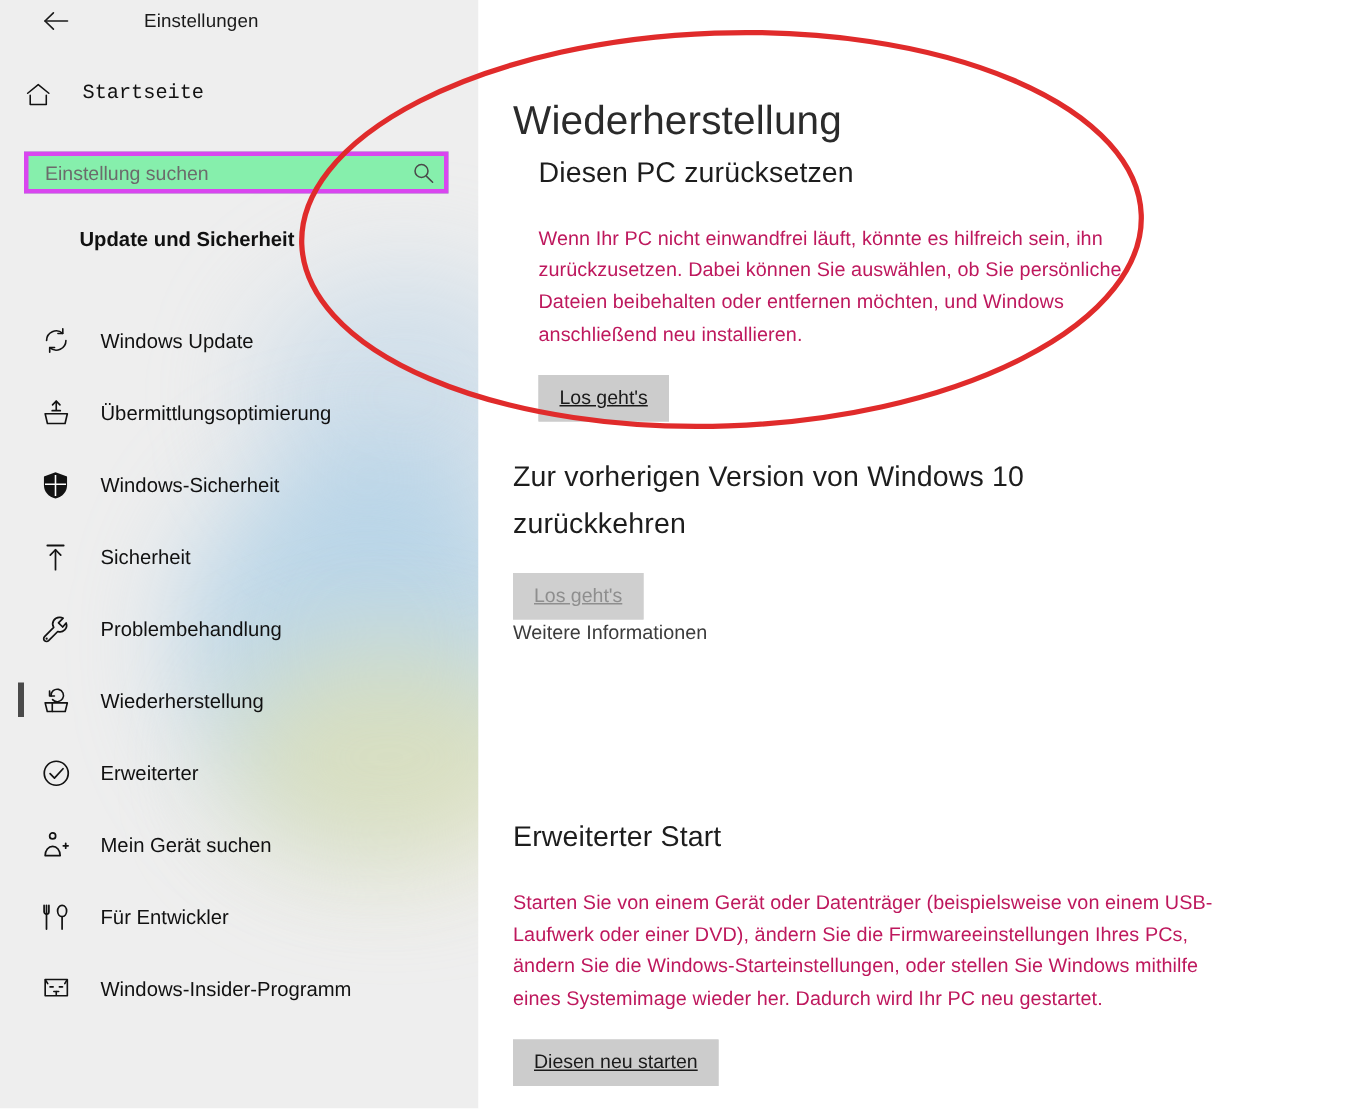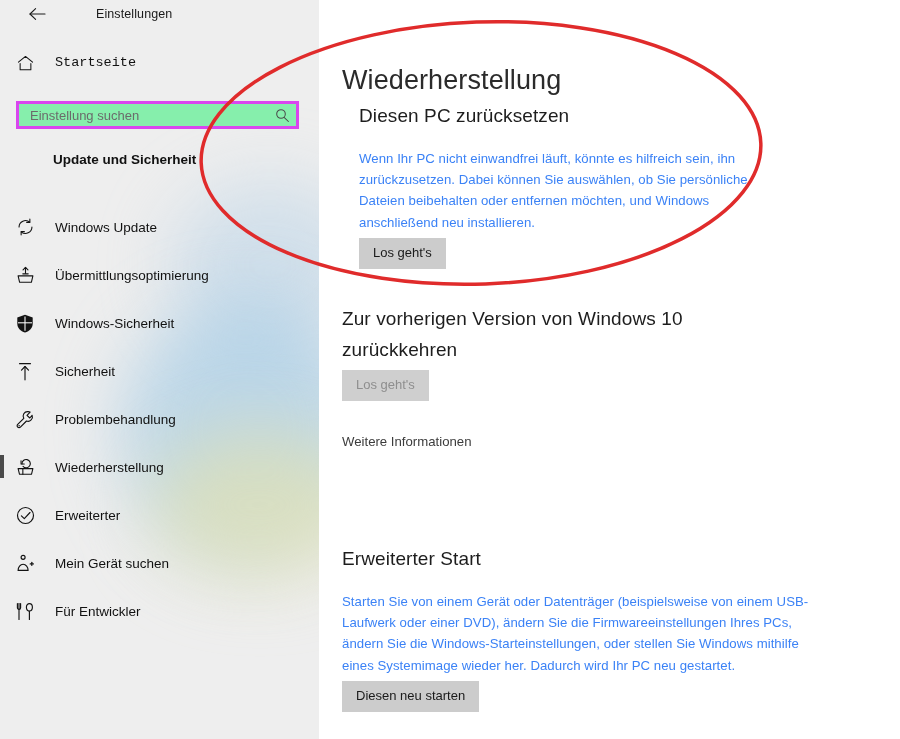--- a/index.html
+++ b/index.html
@@ -143,21 +143,21 @@
     left: 20px; top: 152px;
     font-size: 13.5px;
     font-weight: bold;
     color: #111;
     z-index: 3;
     margin-left: 33px;
   }
 
   #nav-list {
     position: absolute;
-    left: 0; top: 203px;
+    left: 12px; top: 203px;
     width: 319px;
     z-index: 3;
   }
   .nav-item {
     position: relative;
     height: 48px;
     display: flex;
     align-items: center;
     cursor: pointer;
   }
@@ -206,21 +206,21 @@
   }
   .sec-title {
     font-size: 19px;
     font-weight: normal;
     color: #1d1d1d;
     line-height: 31px;
     letter-spacing: 0.1px;
   }
   .sec-body {
     font-size: 13.2px;
-    color: #3b82f6;
+    color: #be185d;
     line-height: 21.2px;
     letter-spacing: 0.05px;
   }
   .btn {
     display: inline-block;
     background: #cccccc;
     border: 1px solid #cccccc;
     color: #1a1a1a;
     font-family: inherit;
     font-size: 13px;
@@ -242,22 +242,22 @@
   }
 
   #sec-reset  { position: absolute; left: 40px; top: 100px;  width: 420px; }
   #sec-rollback { position: absolute; left: 23px; top: 303px; width: 450px; }
   #sec-advanced { position: absolute; left: 23px; top: 543px; width: 470px; }
 
   .sec-body-wide { width: 450px; }
   .sec-body-xwide { width: 470px; }
 
   .mt-desc { margin-top: 17px; }
-  .mt-btn  { margin-top: 5px; }
-  .mt-link { margin-top: 31px; }
+  .mt-btn  { margin-top: 17px; text-decoration: underline; }
+  .mt-link { }
 
   
   #annotation {
     position: absolute;
     left: 0; top: 0;
     width: 900px;
     height: 739px;
     pointer-events: none;
     z-index: 50;
   }
@@ -410,20 +410,35 @@
           <svg width="18" height="19" viewBox="0 0 18 19" fill="none" stroke="#121212" stroke-width="1.15" stroke-linecap="round" stroke-linejoin="round">
             <path d="M4.6 1.6v4.2a1.6 1.6 0 0 1-3.2 0V1.6"></path>
             <path d="M3 1.6v15.8"></path>
             <path d="M13.4 1.6c1.7 0 3 1.6 3 3.7s-1.3 3.7-3 3.7-3-1.6-3-3.7 1.3-3.7 3-3.7z"></path>
             <path d="M13.4 9.2v8.2"></path>
           </svg>
         </span>
         <span class="nav-label">Für Entwickler</span>
       </div>
 
+      <div class="nav-item">
+
+        <span class="nav-icon">
+          <svg width="19" height="18" viewBox="0 0 20 19" fill="none" stroke="#121212" stroke-width="1.15" stroke-linecap="round" stroke-linejoin="round">
+            <path d="M2.4 3.4 4 6.1"></path>
+            <path d="M17.6 3.4 16 6.1"></path>
+            <path d="M2.2 3.2h15.6v11.4H2.2z"></path>
+            <path d="M5.6 8.4h2.2"></path>
+            <path d="M12.2 8.4h2.2"></path>
+            <path d="M8.3 11.6h3.4"></path>
+            <path d="M10 11.6v2.2"></path>
+          </svg>
+        </span>
+        <span class="nav-label">Windows-Insider-Programm</span>
+      </div>
 
     </div>
   </div>
 
   <div id="content">
 
     <h1 class="page-title">Wiederherstellung</h1>
 
     <section id="sec-reset">
       <div class="sec-title">Diesen PC zurücksetzen</div>

